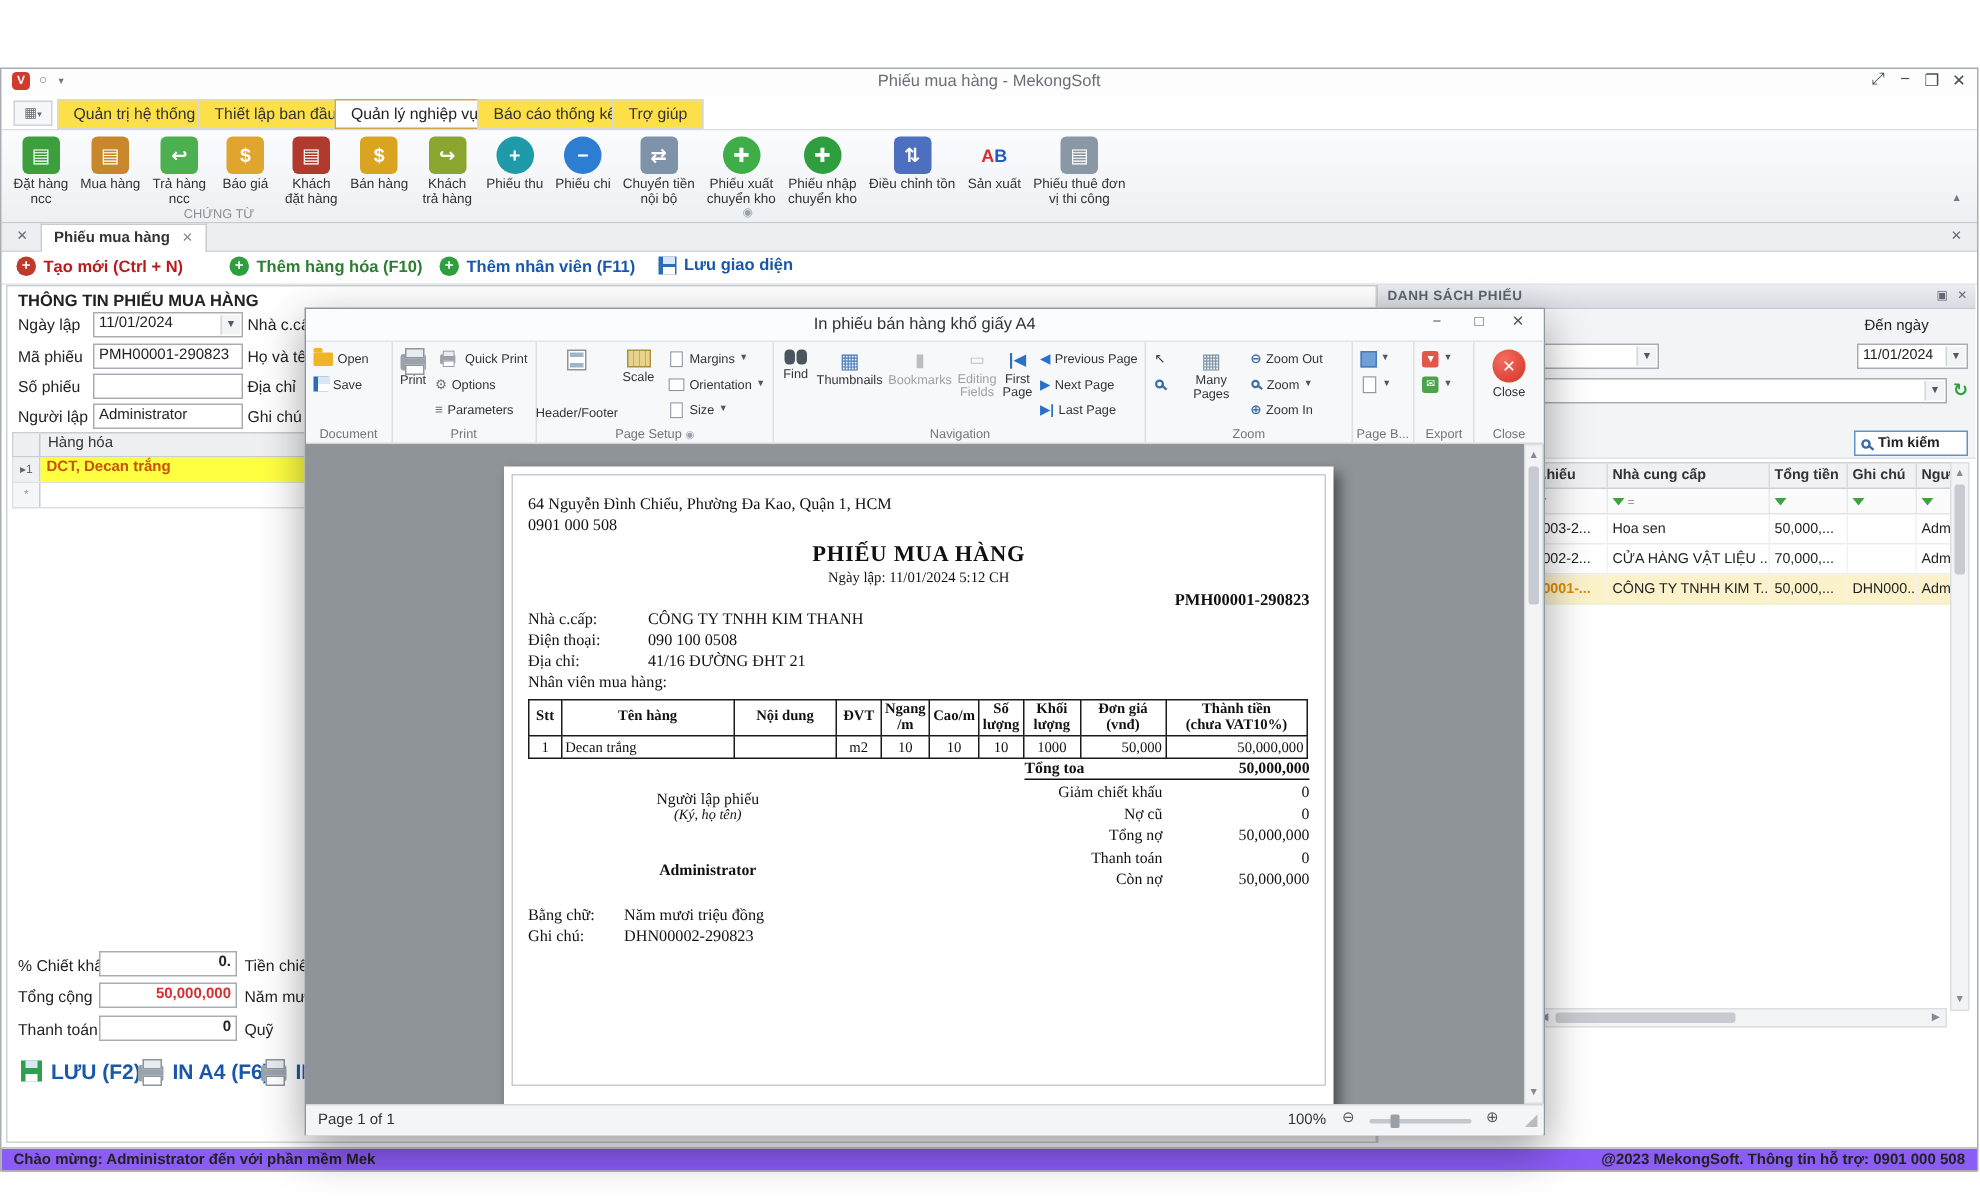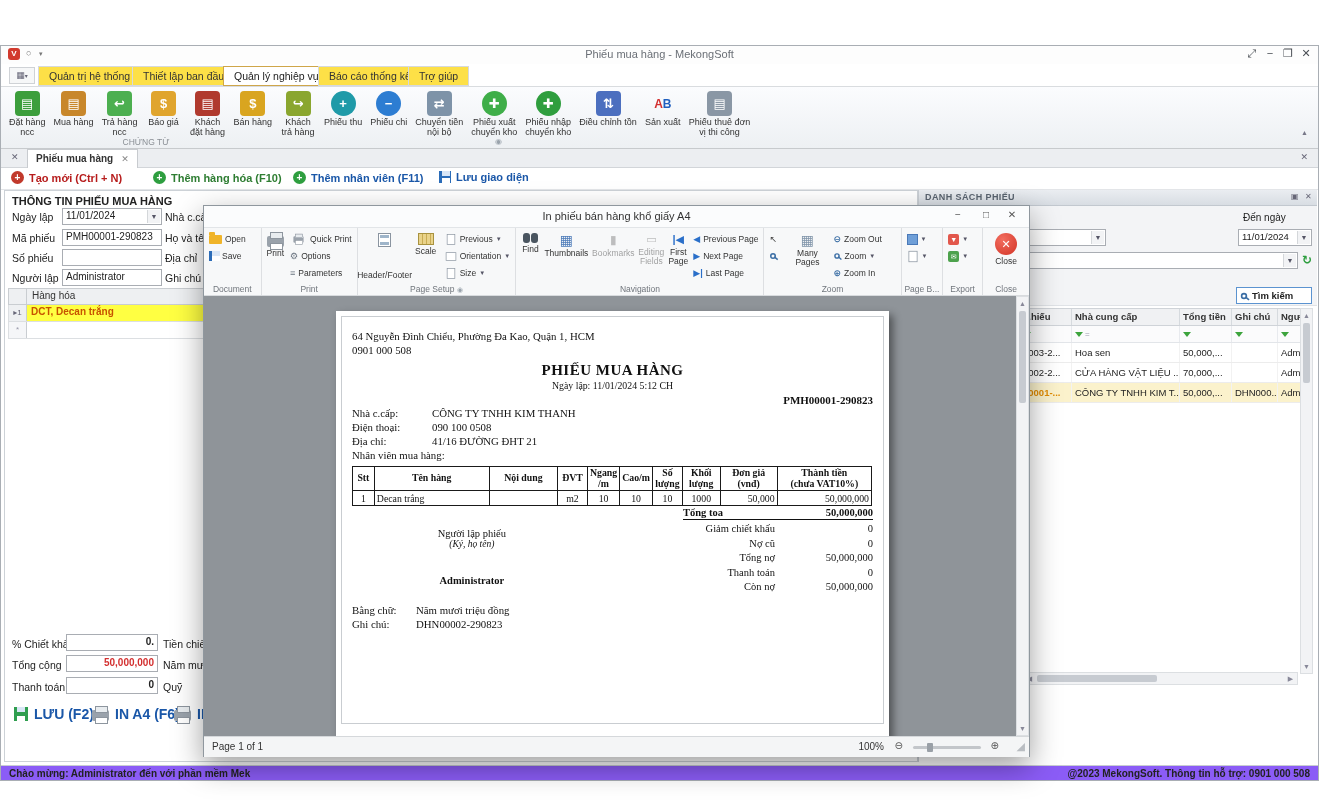--- a/index.html
+++ b/index.html
@@ -490,21 +490,21 @@
             <span class="ic-hf"></span>
             <span class="tbb-l">Header/Footer</span>
           </div>
         <div class="tbb" style="width:30px;">
             <span class="ic-scale"></span>
             <span class="tbb-l">Scale</span>
           </div>
         <div class="tcol">
           <div class="tbs">
               <span class="ic-page" style="transform:scale(.7);"></span>
-              <span>Previous</span>
+              <span>Margins</span>
               <span class="dd">▼</span>
             </div>
           <div class="tbs">
               <span class="ic-page" style="transform:scale(.7) rotate(90deg);"></span>
               <span>Orientation</span>
               <span class="dd">▼</span>
             </div>
           <div class="tbs">
               <span class="ic-page" style="transform:scale(.7);"></span>
               <span>Size</span>

